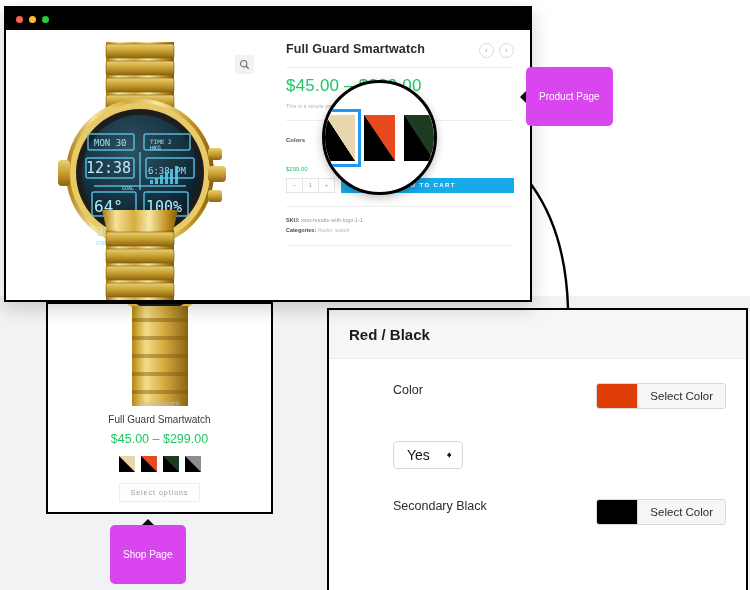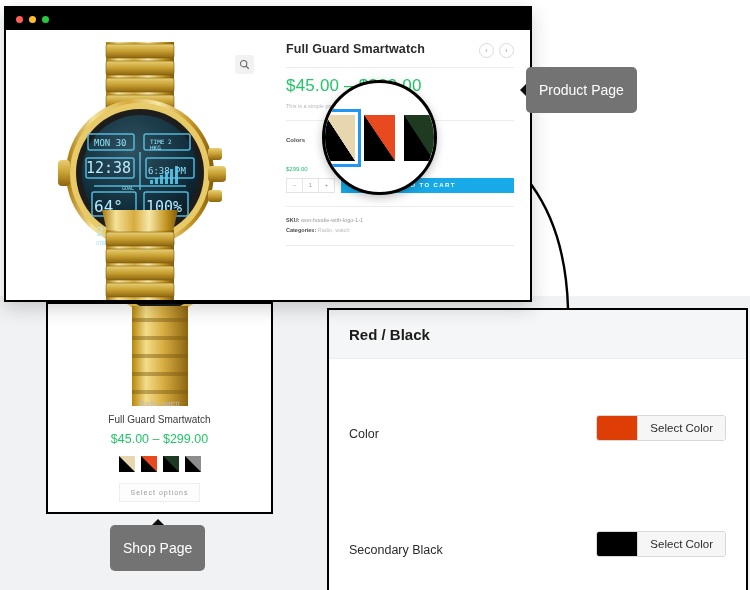--- a/index.html
+++ b/index.html
@@ -95,21 +95,21 @@
   .settings{
     position:absolute;left:327px;top:308px;width:421px;height:304px;
     background:#fff;border:2px solid #000;box-sizing:border-box;overflow:hidden;
   }
   .settings-head{
     height:48px;background:#f5f6f7;border-bottom:1px solid #ededed;
     display:flex;align-items:center;padding-left:20px;
   }
   .settings-title{font-size:15px;font-weight:700;color:#1b1b1b;}
   .settings-body{padding:24px 20px 0 20px;}
-  .srow{display:flex;align-items:flex-end;height:58px;}
+  .srow{display:flex;align-items:flex-start;height:58px;margin-left:44px;}
   .srow-label{font-size:12.5px;color:#2b2b2b;flex:1;}
   .colorfield{display:flex;border:1px solid #d8d8d8;border-radius:3px;overflow:hidden;background:#fff;}
   .colorchip{width:40px;}
   .colorbtn{
     padding:6px 12px;font-size:11.5px;color:#2b2b2b;background:#f6f6f6;
     border-left:1px solid #d8d8d8;display:flex;align-items:center;
   }
   .selectbox{
     border:1px solid #d8d8d8;border-radius:4px;background:#fff;
     display:flex;align-items:center;gap:16px;padding:5px 9px 5px 13px;
@@ -126,22 +126,22 @@
     box-shadow:0 3px 10px rgba(0,0,0,.25);
   }
   .magnifier .sw{width:46px;height:46px;}
   .magnifier .sw.sel{outline:3px solid #2196f3;outline-offset:3px;}
 
   
   .connector{position:absolute;left:0;top:0;width:750px;height:590px;pointer-events:none;}
 
   
   .tooltip{
-    position:absolute;background:#737373;color:#fff;border-radius:5px;
-    font-size:14px;padding:15px 13px;white-space:nowrap;
+    position:absolute;background:#d946ef;color:#fff;border-radius:5px;
+    font-size:10px;padding:24px 13px;white-space:nowrap;
   }
   .tooltip.product{left:526px;top:67px;}
   .tooltip.product:after{
     content:"";position:absolute;left:-6px;top:50%;transform:translateY(-50%);
     border:6px solid transparent;border-right-color:#0d0d0d;border-left:0;
   }
   .tooltip.shop{left:110px;top:525px;}
   .tooltip.shop:after{
     content:"";position:absolute;left:50%;top:-6px;transform:translateX(-50%);
     border:6px solid transparent;border-bottom-color:#0d0d0d;border-top:0;
@@ -219,20 +219,27 @@
     </div>
     <div class="settings-body" id="settings-rows">
         <div class="srow">
           <span class="srow-label">Color</span>
           <span class="colorfield">
             <span class="colorchip" style="background: rgb(222, 61, 6);"></span>
             <span class="colorbtn">Select Color</span>
           </span>
         </div>
         <div class="srow">
+          <span class="selectbox">
+            <span class="val">Yes</span>
+            <span class="spin">
+              <span>▲</span>
+              <span>▼</span>
+            </span>
+          </span>
         </div>
         <div class="srow">
           <span class="srow-label">Secondary Black</span>
           <span class="colorfield">
             <span class="colorchip" style="background: rgb(0, 0, 0);"></span>
             <span class="colorbtn">Select Color</span>
           </span>
         </div>
       </div>
   </div>

